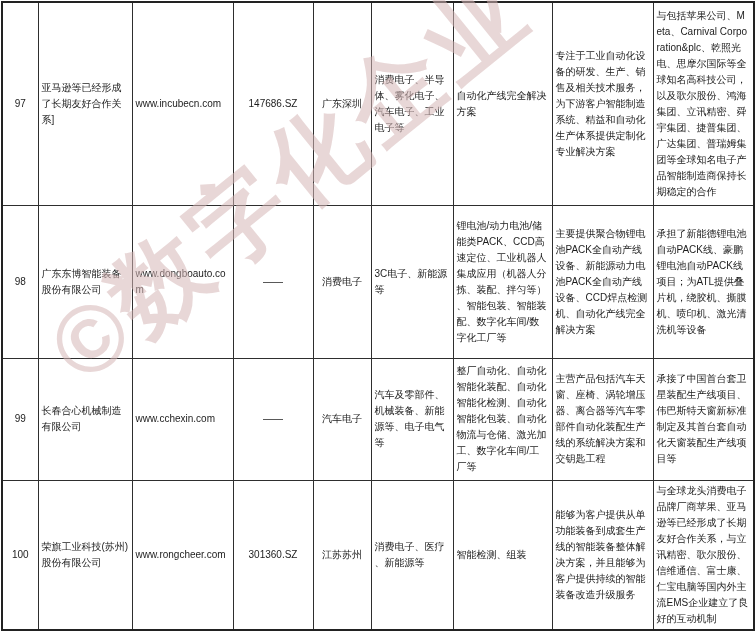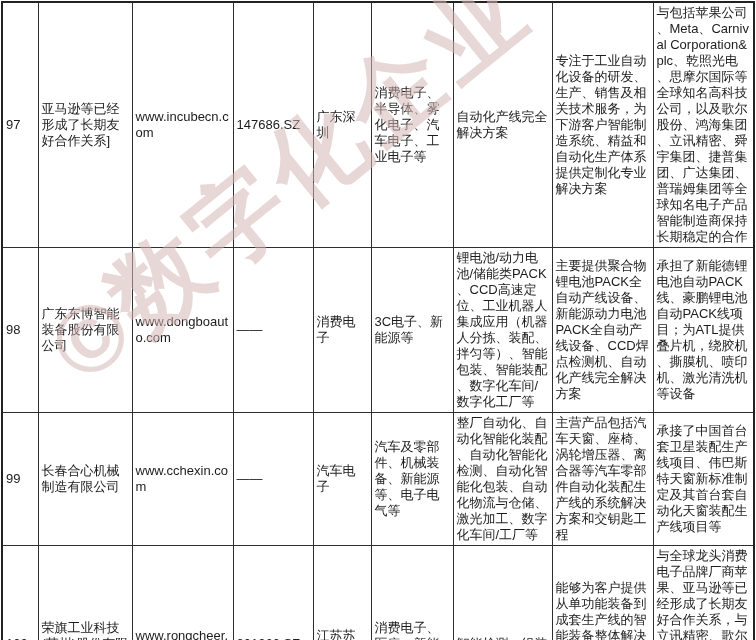--- a/index.html
+++ b/index.html
@@ -15,26 +15,26 @@
     position:absolute; left:1px; top:1px;
     width:753px;
     border-collapse:collapse;
     table-layout:fixed;
     background:#ffffff;
   }
   table.company-table td {
     border:1.5px solid #2e2e2e;
     vertical-align:middle;
     padding:2px 3px;
-    font-size:13px;
+    font-size:10px;
     line-height:16px;
     overflow:hidden;
   }
   table.company-table { border:2px solid #222222; }
-  td.c-center { }
+  td.c-center { text-align:center; }
   td.c-left   { text-align:left; }
   td.wrap-any { line-break:anywhere; word-break:break-all; }
   td.website  { word-break:break-all;margin-top:15px; }
   .watermark {
     position:absolute;
     left:-35px; top:115px;
     width:650px;
     text-align:center;
     font-size:95px;
     font-weight:bold;

